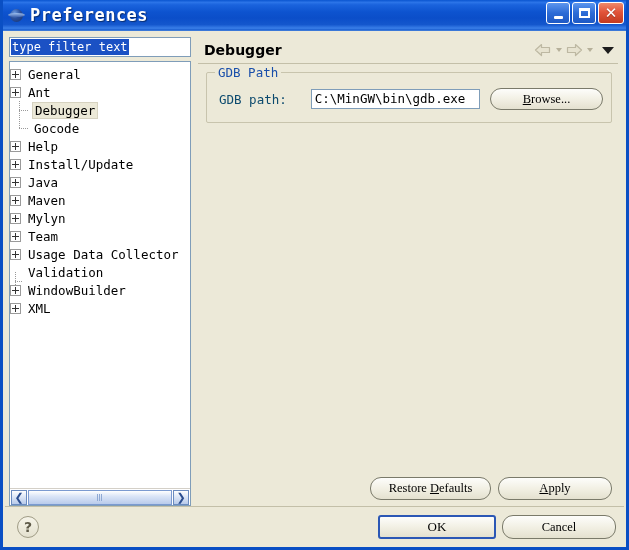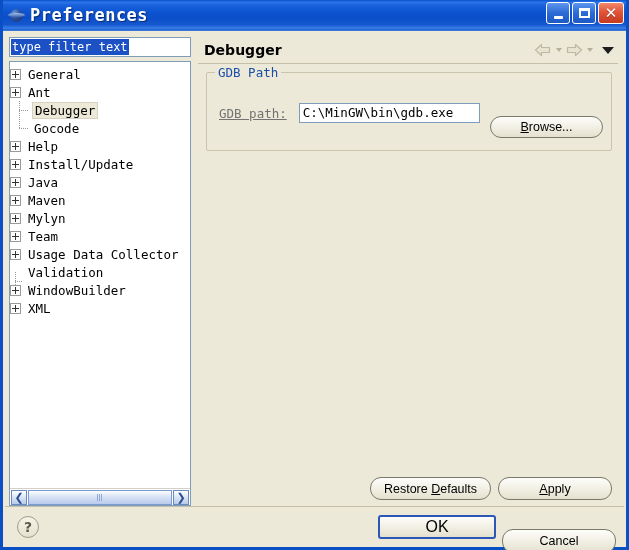--- a/index.html
+++ b/index.html
@@ -322,47 +322,46 @@
     color: #1a4faa;
     font-family: "DejaVu Sans Mono", "Liberation Mono", monospace;
     font-size: 12.5px;
   }
   .field-row {
     display: flex; align-items: center;
     padding: 2px 0 2px 4px;
   }
   .field-label {
     font-family: "DejaVu Sans Mono", "Liberation Mono", monospace;
-    font-size: 12.5px; color: #737373;
-    margin-right: 12px; white-space: nowrap; text-decoration: underline;
+    font-size: 12.5px; color: #0c4a6e;
+    margin-right: 24px; white-space: nowrap;
   }
   .text-input {
     flex: 1 1 auto;
     height: 20px; box-sizing: border-box;
     border: 1px solid #7f9db9;
     background: #ffffff;
     color: #000000;
     font-family: "DejaVu Sans Mono", "Liberation Mono", monospace;
     font-size: 12.5px;
     line-height: 18px;
     padding: 0 3px;
     white-space: nowrap; overflow: hidden;
     min-width: 0;
   }
   .btn {
     box-sizing: border-box;
     border: 1px solid #7a7a6a;
     border-radius: 11px;
     background: linear-gradient(to bottom, #fdfdfb 0%, #f2f0e4 50%, #e4e1cf 100%);
-    font-family: Liberation Sans, sans-serif;
+    font-family: Liberation Serif, serif;
     font-size: 12.5px;
     color: #000000;
     display: flex; align-items: center; justify-content: center;
     white-space: nowrap;
-    margin-top: 28px;
   }
   .browse-btn {
     width: 113px; height: 22px; flex: 0 0 113px;
     margin-left: 10px;
   }
   u { text-decoration: underline; }
 
   .spacer { flex: 1 1 auto; }
 
   
@@ -396,22 +395,22 @@
     font-size: 14px; font-weight: bold;
     display: flex; align-items: center; justify-content: center;
     box-sizing: border-box;
   }
   .ok-btn {
     width: 118px; height: 24px;
     border: 2px solid #2b57b5;
     border-radius: 3px;
     background: linear-gradient(to bottom, #fdfdfb 0%, #f2f0e4 50%, #e4e1cf 100%);
     box-sizing: border-box;
-    font-family: Liberation Sans, sans-serif;
-    font-size: 16px;
+    font-family: Liberation Serif, serif;
+    font-size: 13px;
     display: flex; align-items: center; justify-content: center;
     margin-right: 6px;
   }
   .cancel-btn { width: 114px; height: 24px; }
 </style>
 </head>
 <body>
 
 <div class="window">
 

